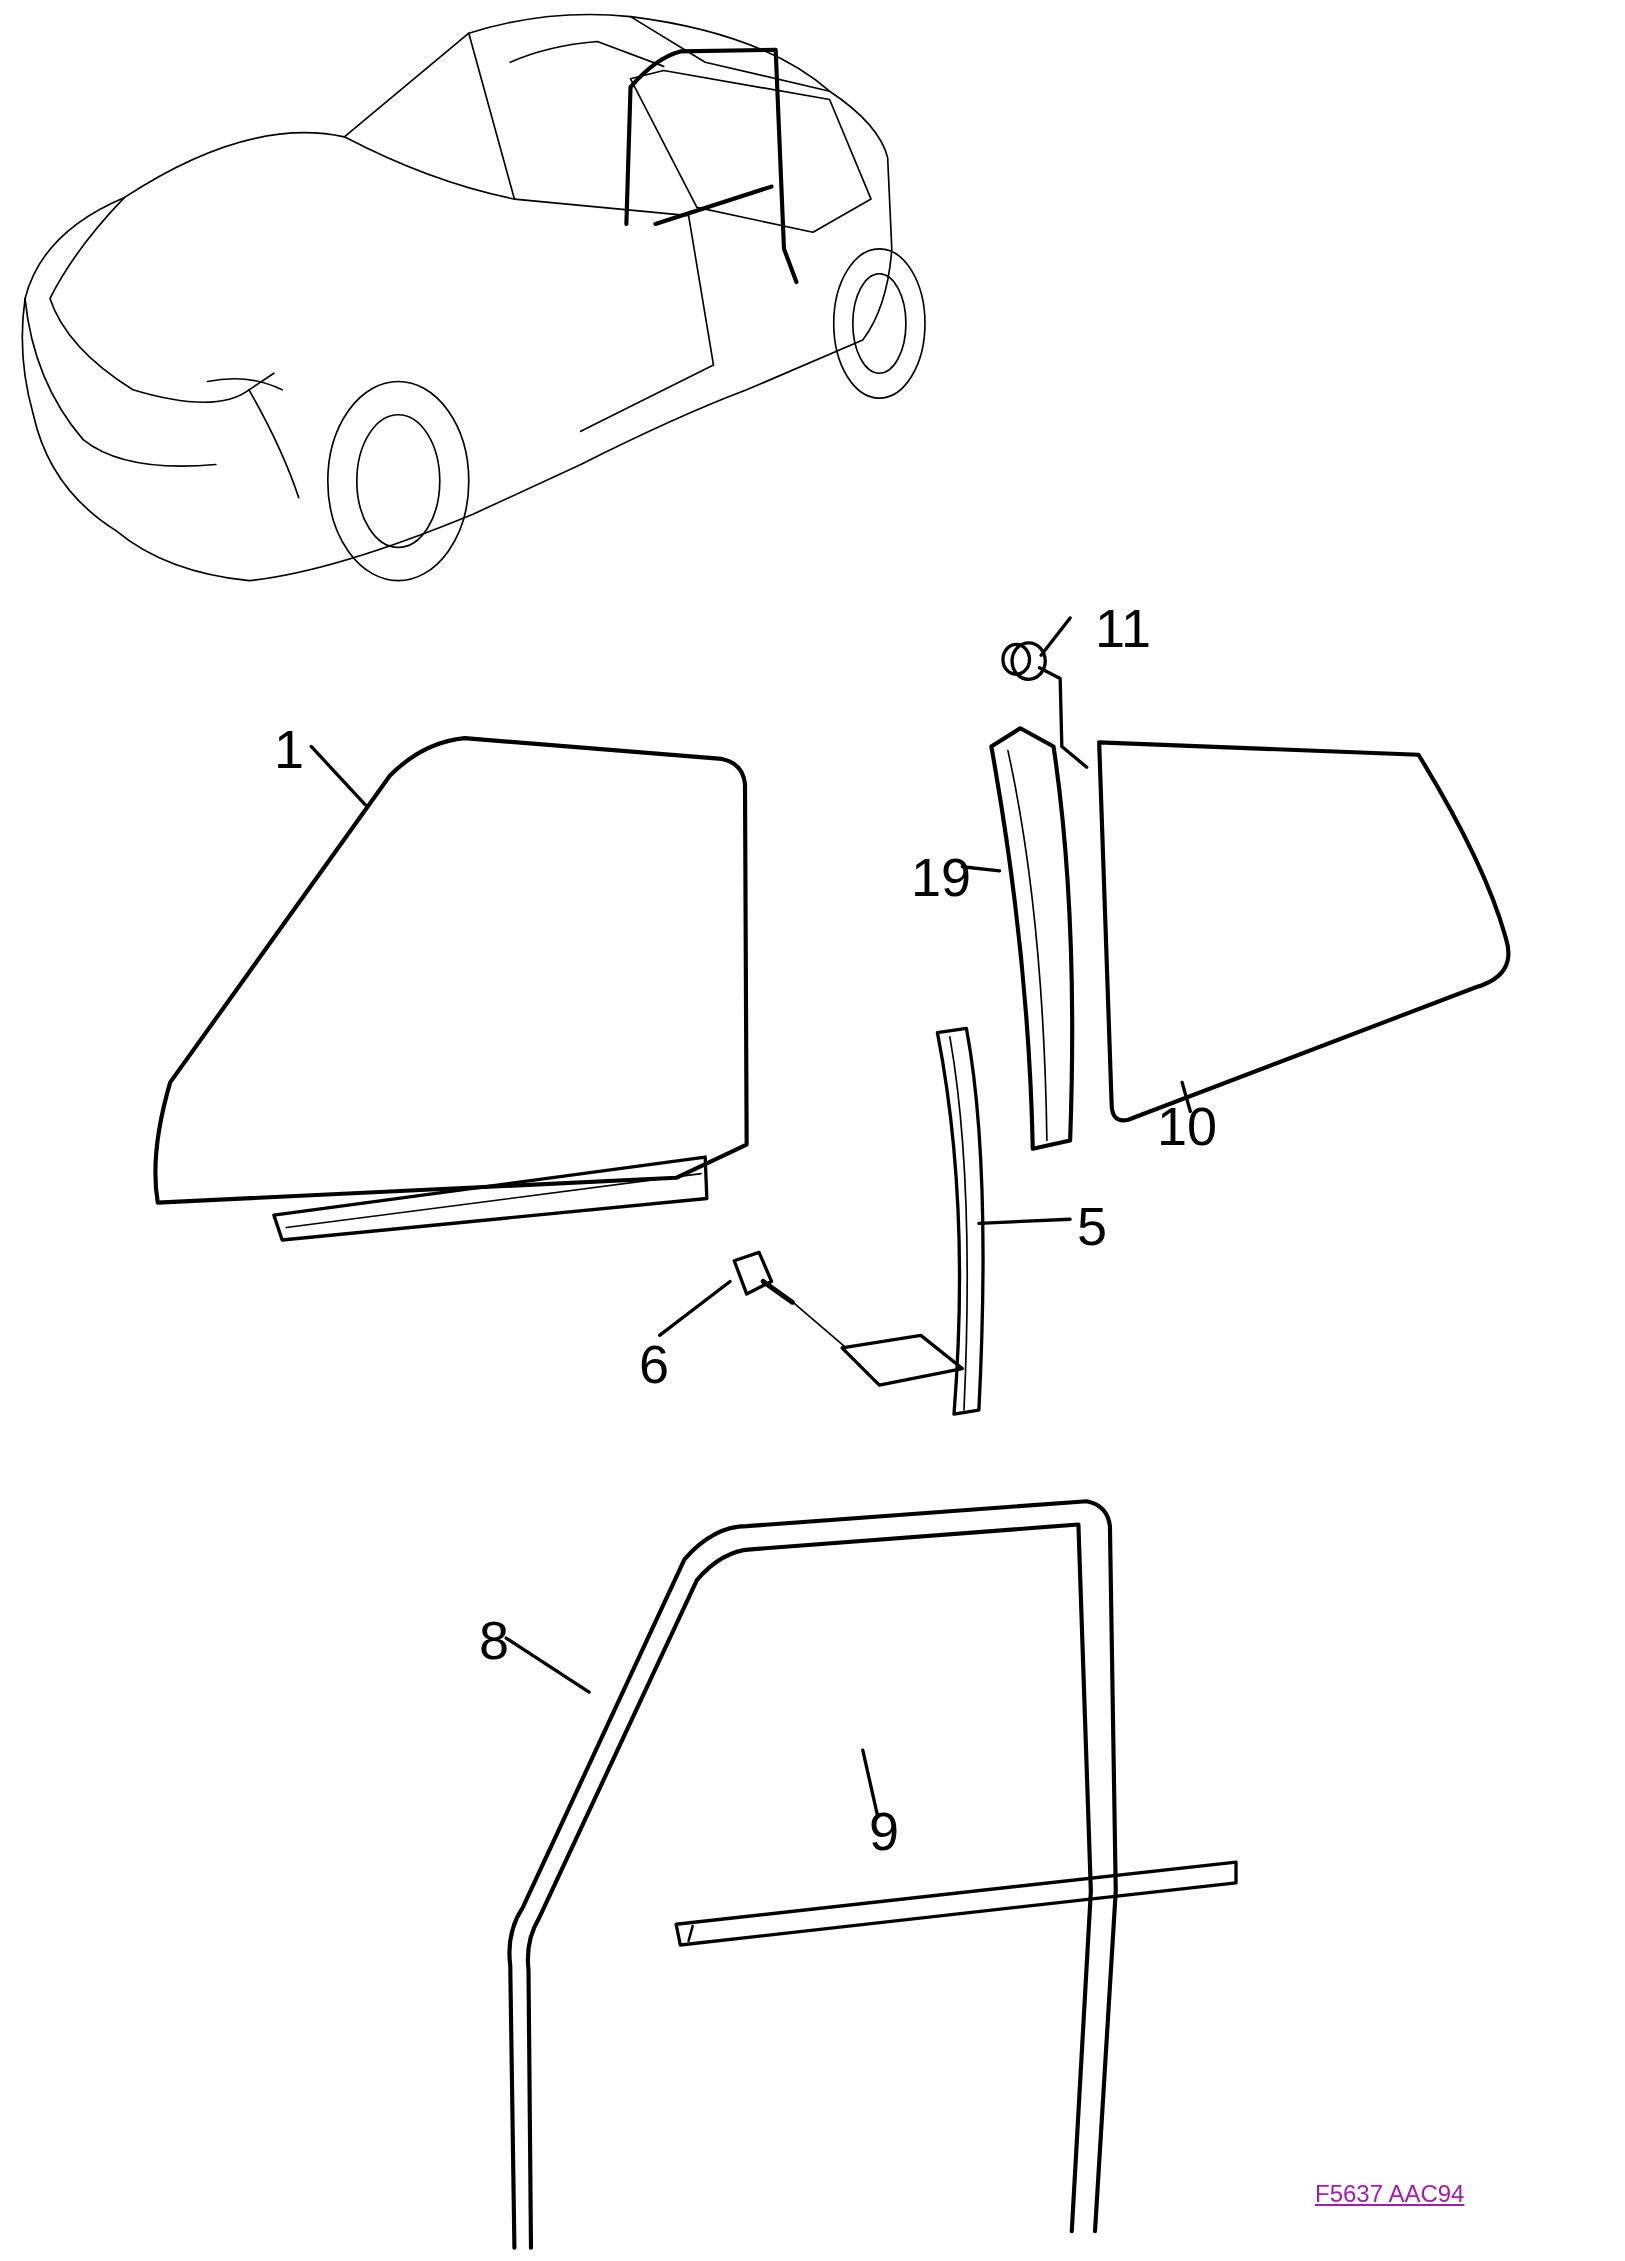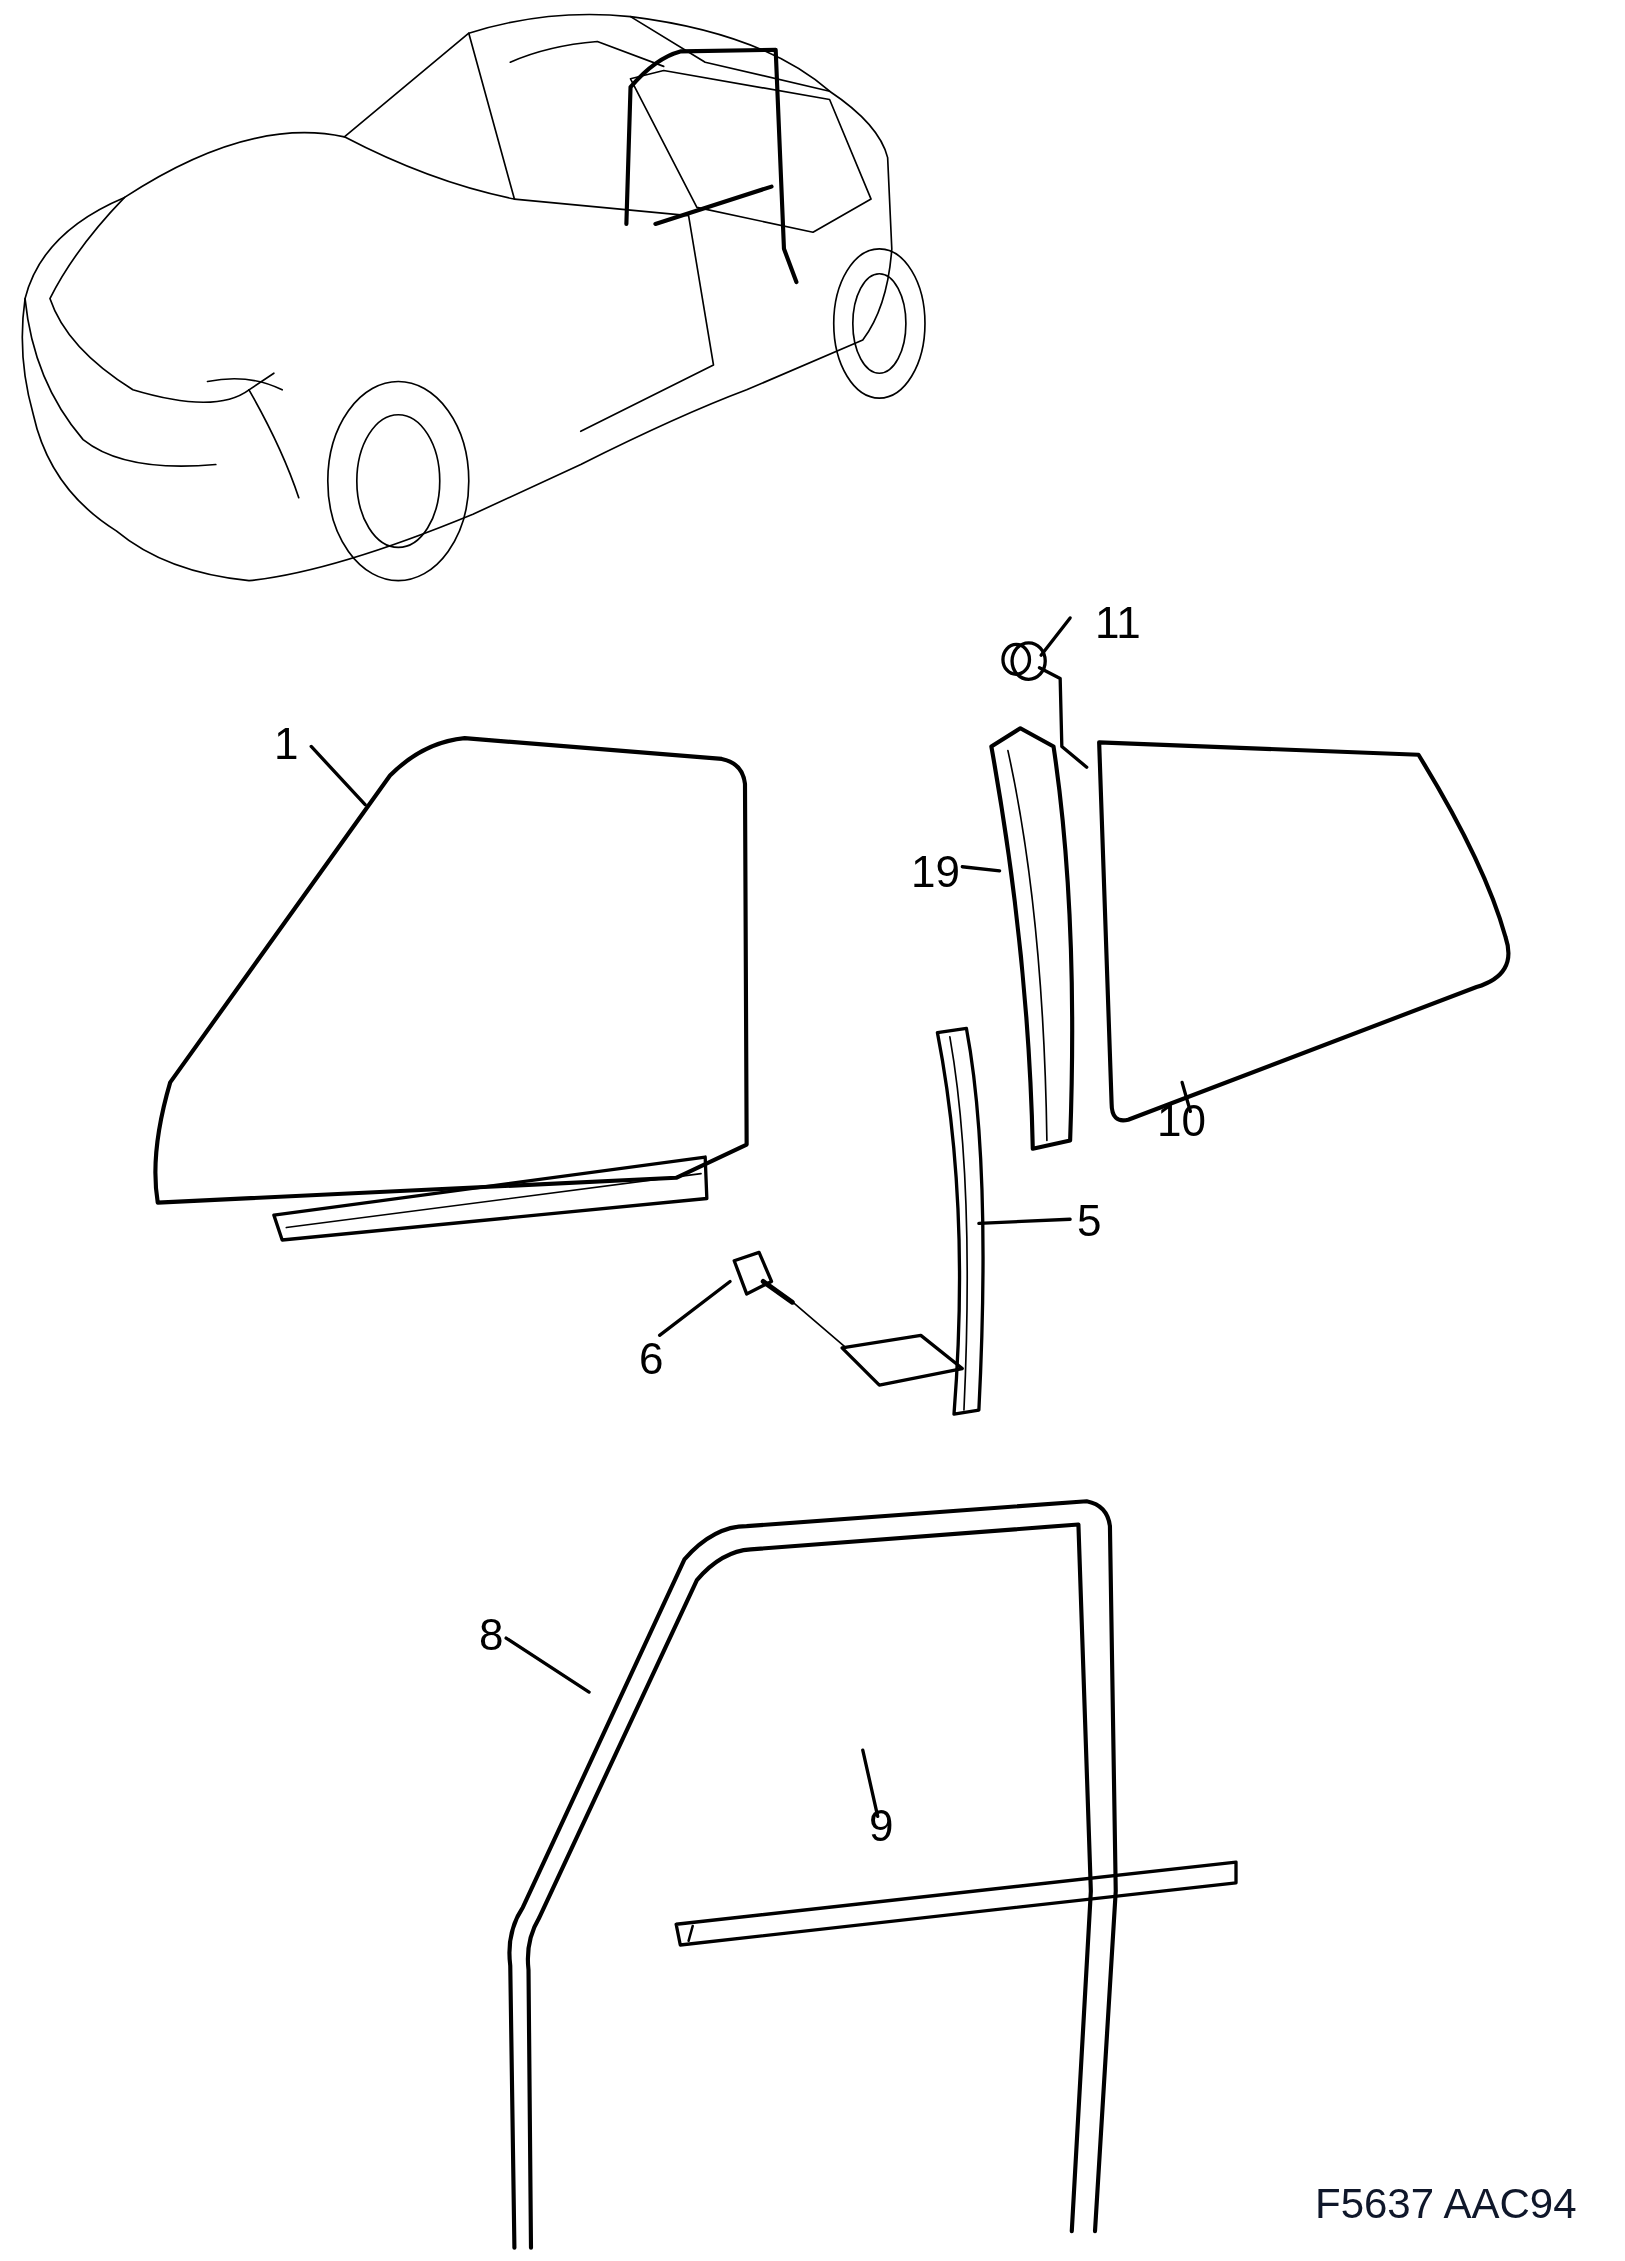--- a/index.html
+++ b/index.html
@@ -1,19 +1,19 @@
 <!DOCTYPE html>
 <html style="font-size:13.3px"><head>
 <meta charset="utf-8">
 <style>
   html,body{margin:0;padding:0;background:#fff;}
   body{width:1626px;height:2261px;position:relative;overflow:hidden;font-family:"Liberation Sans",sans-serif;}
   svg{position:absolute;left:0;top:0;}
-  .lbl{position:absolute;font-size:44px;font-weight:400;color:#000;line-height:1;}
-  .caption{position:absolute;left:1315px;top:2180px;font-size:42px;color:#0f172a;}
+  .lbl{position:absolute;font-size:54px;font-weight:400;color:#000;line-height:1;}
+  .caption{position:absolute;left:1315px;top:2180px;font-size:24px;color:#a21caf;text-decoration:underline;}
 </style>
 </head>
 <body>
 
 <svg width="1626" height="2261" viewBox="0 0 1960 2726" fill="none" stroke="#000" stroke-linecap="round" stroke-linejoin="round">
 
   <g stroke-width="2">
     <path d="M150 238 Q300 140 415 165 L565 40 Q660 10 760 20 Q920 40 1000 110 Q1060 150 1070 190 L1075 300 Q1070 370 1040 410 L900 470 Q820 500 700 560 L570 620 Q400 690 300 700 Q200 690 140 640 Q60 590 40 500 Q20 430 30 360 Q50 280 150 238 Z"></path>
     <path d="M415 165 Q520 220 620 240"></path>
     <path d="M565 40 L620 240"></path>

